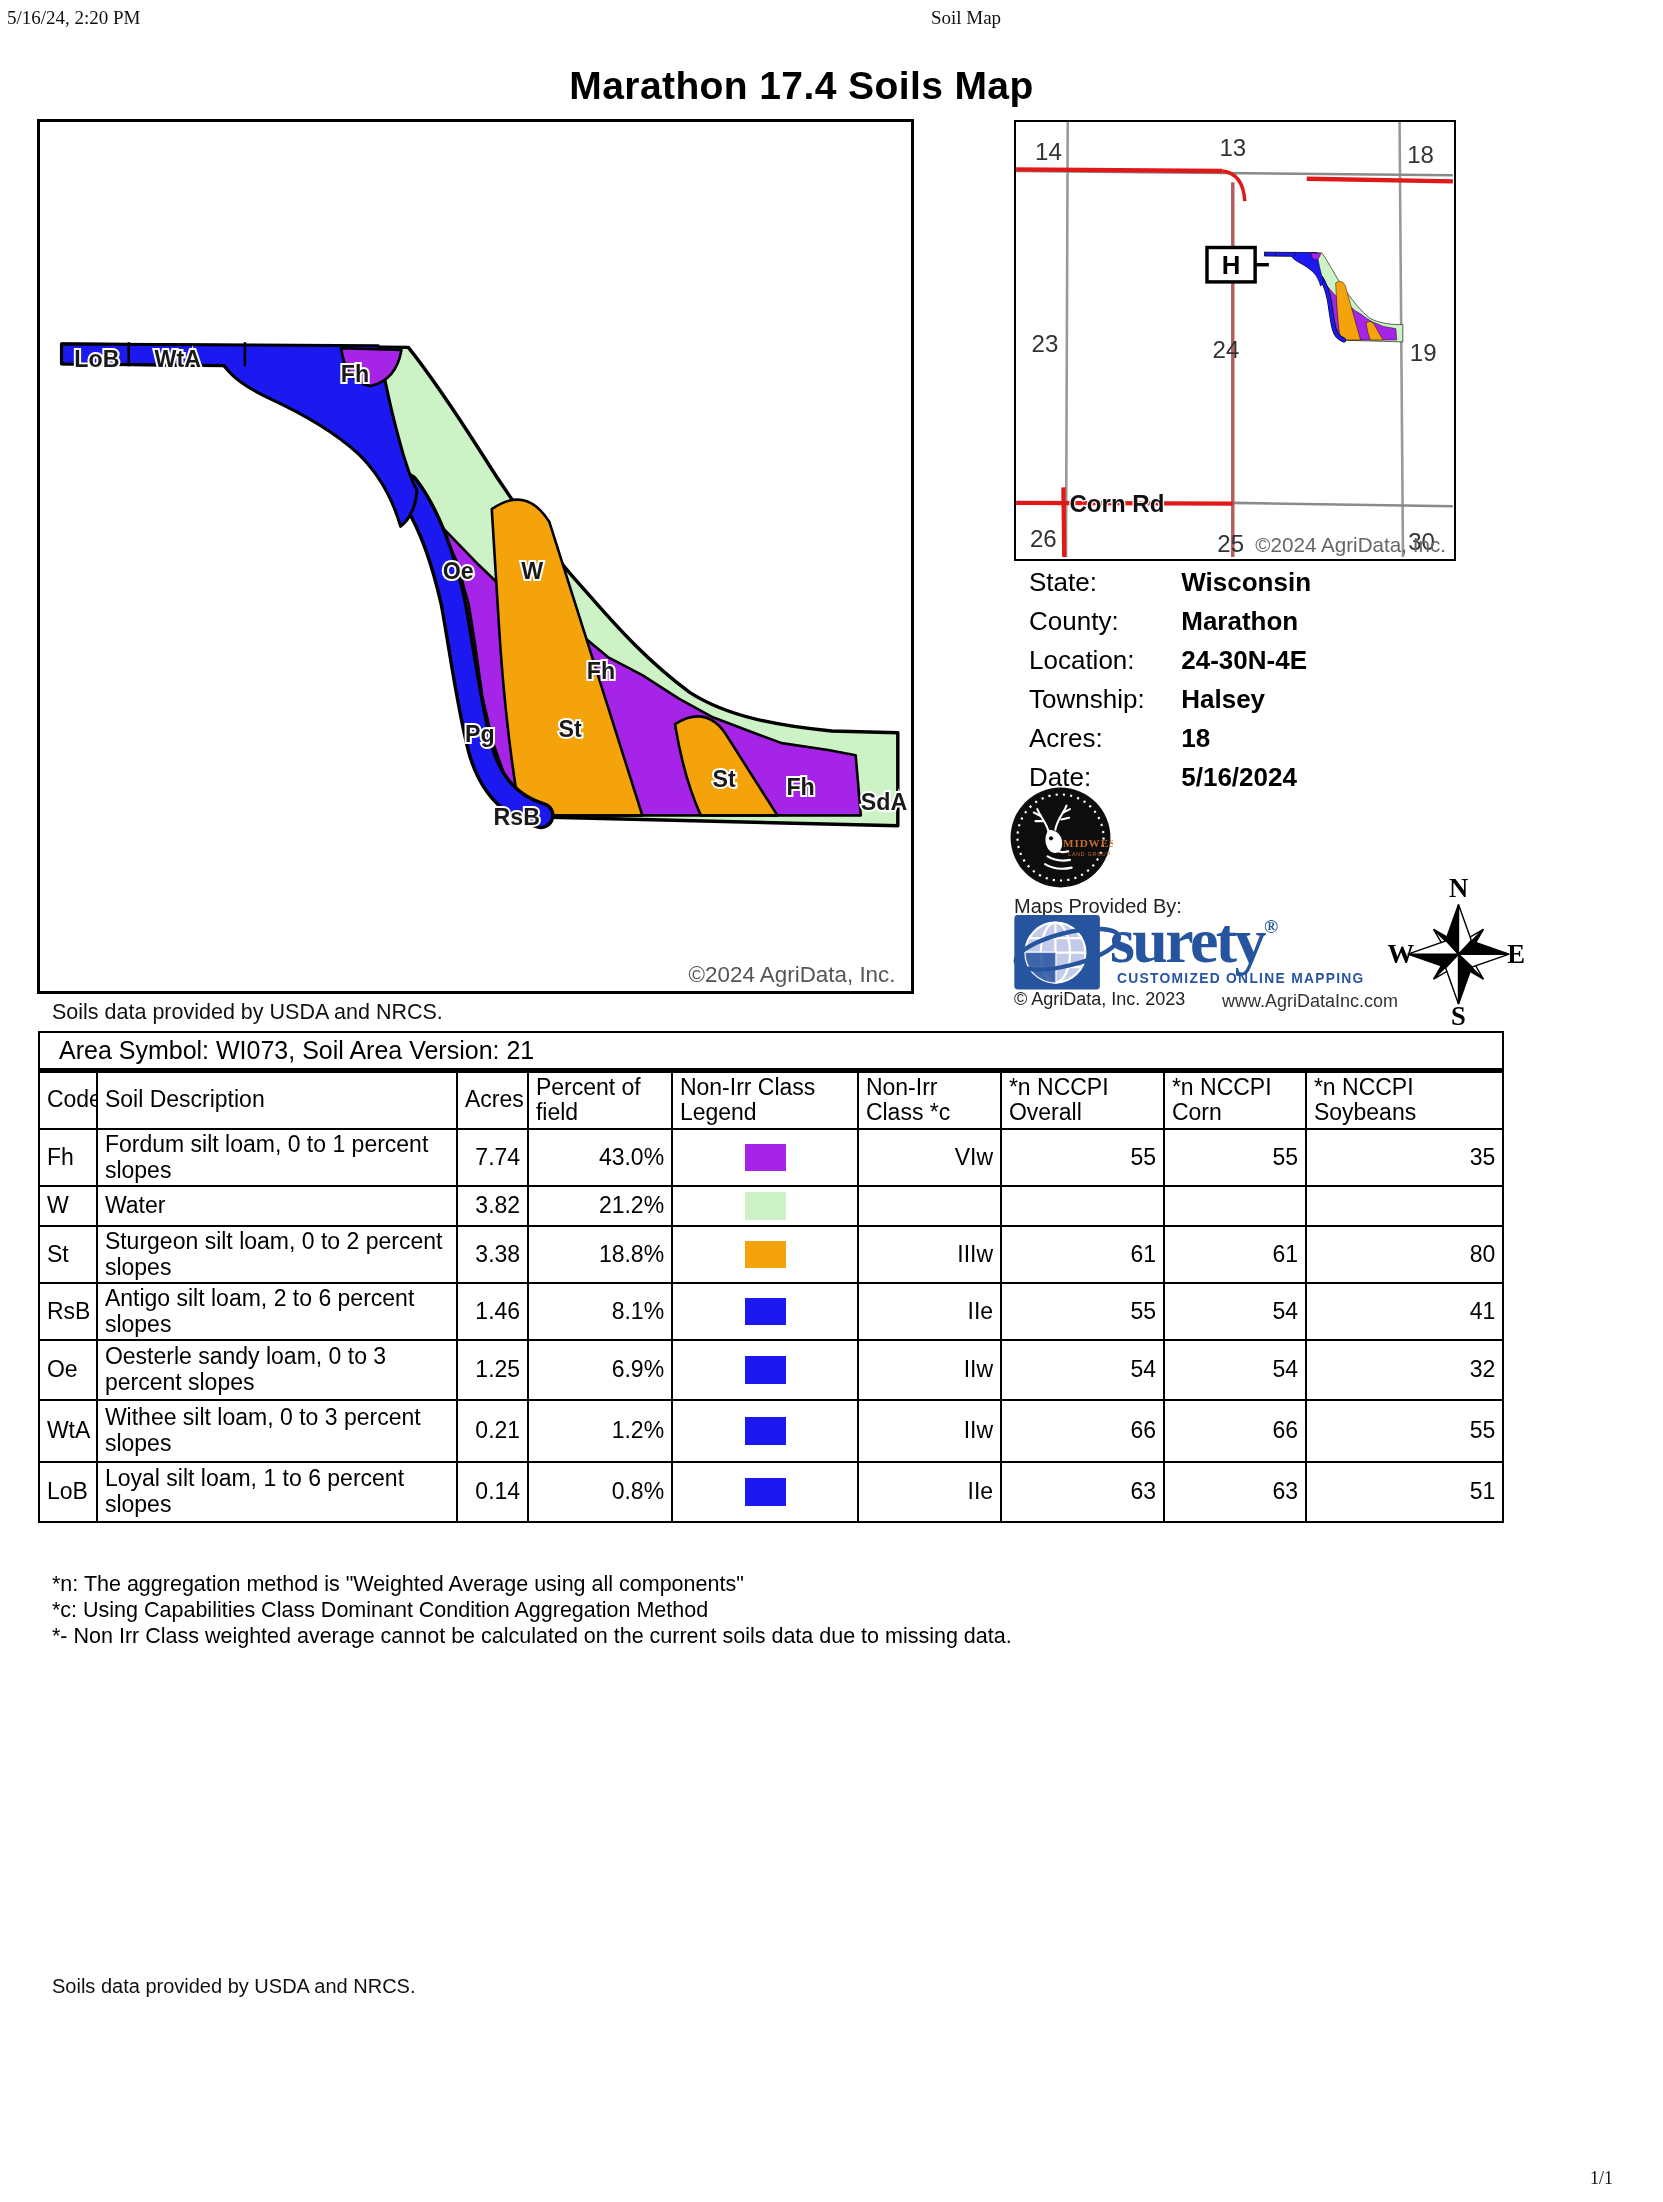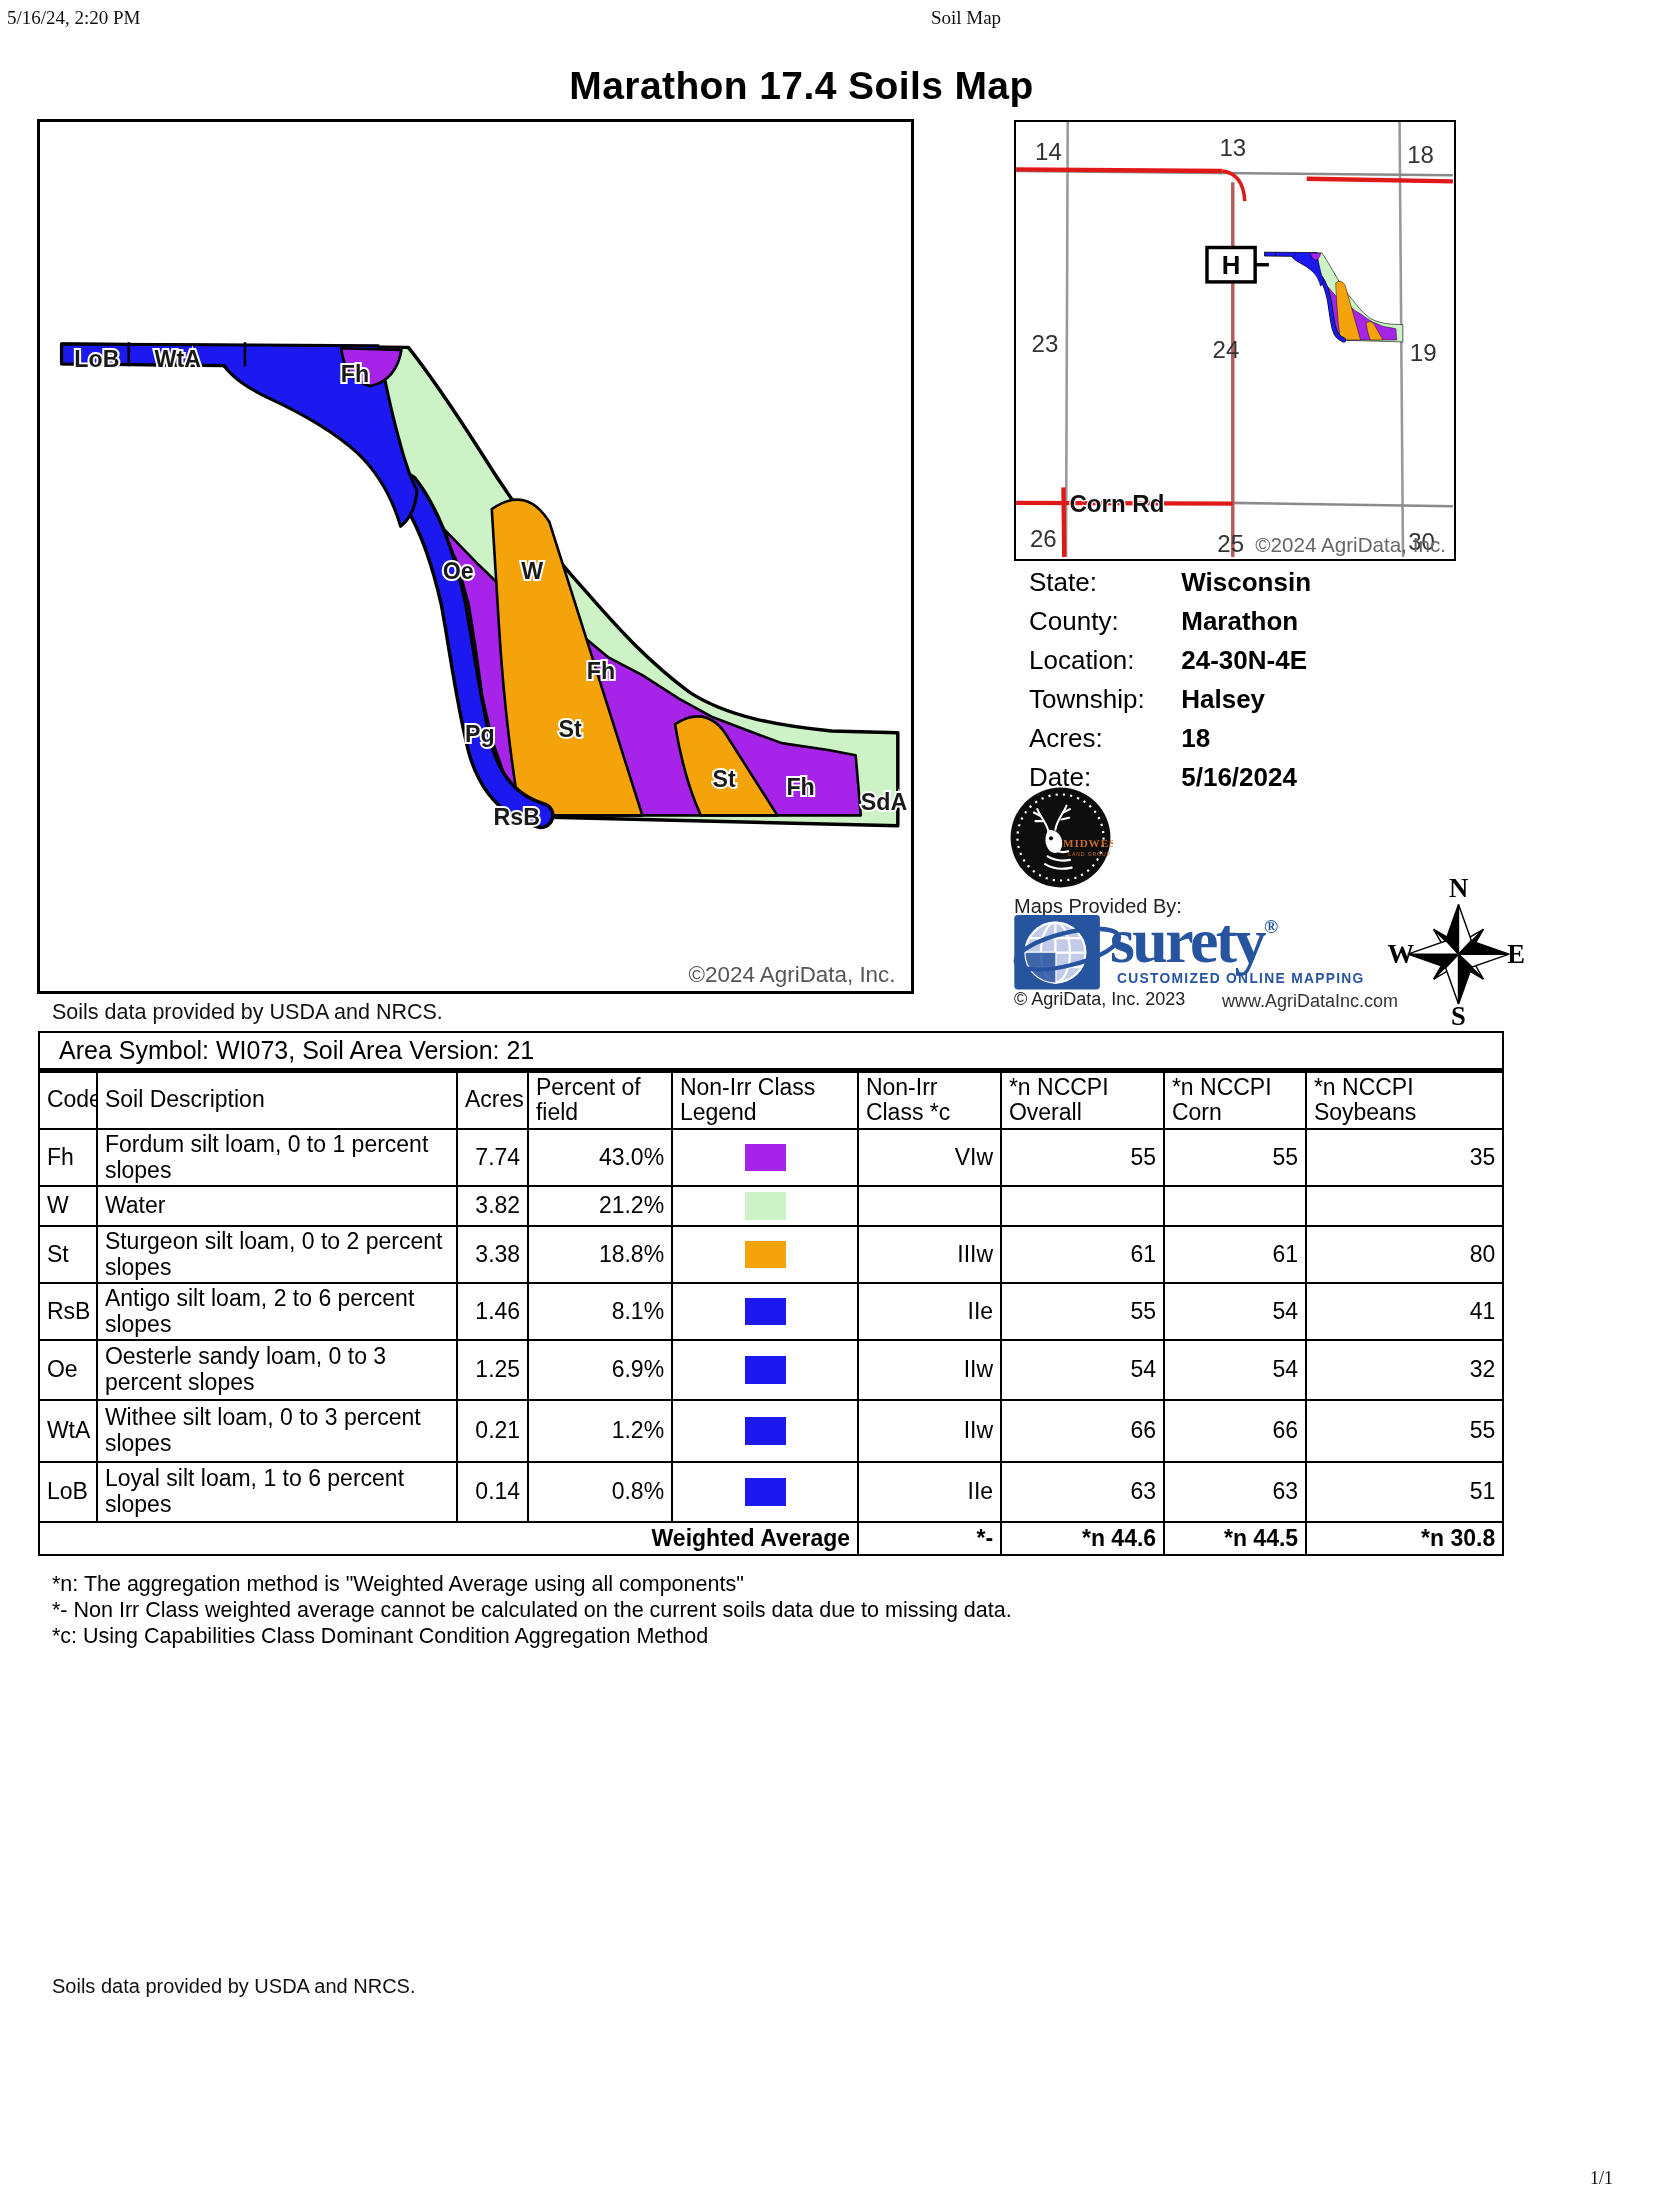--- a/index.html
+++ b/index.html
@@ -363,34 +363,27 @@
       <td class="num">0.14</td>
       <td class="num">0.8%</td>
       <td class="ctr">
             <div class="swatch" style="background-color: rgb(28, 24, 240);"></div>
           </td>
       <td class="num">IIe</td>
       <td class="num">63</td>
       <td class="num">63</td>
       <td class="num">51</td>
     </tr>
-    <tr class="wavg" style="height:33px">
-      <td colspan="5" class="num">Weighted Average</td>
-      <td class="num">*-</td>
-      <td class="num">*n 44.6</td>
-      <td class="num">*n 44.5</td>
-      <td class="num">*n 30.8</td>
-    </tr>
   </tbody>
     </table>
 
   <div class="abs footnotes">
     <div>*n: The aggregation method is "Weighted Average using all components"</div>
+    <div>*c: Using Capabilities Class Dominant Condition Aggregation Method</div>
     <div>*- Non Irr Class weighted average cannot be calculated on the current soils data due to missing data.</div>
-    <div>*c: Using Capabilities Class Dominant Condition Aggregation Method</div>
   </div>
 
   <div class="abs note" style="left:52px;top:1975px;font-size:20px;">Soils data provided by USDA and NRCS.</div>
 
   <div class="abs print-meta" style="left:1590px;top:2168px;font-size:18px;">1/1</div>
 
 </div>
 
 
 </body></html>

